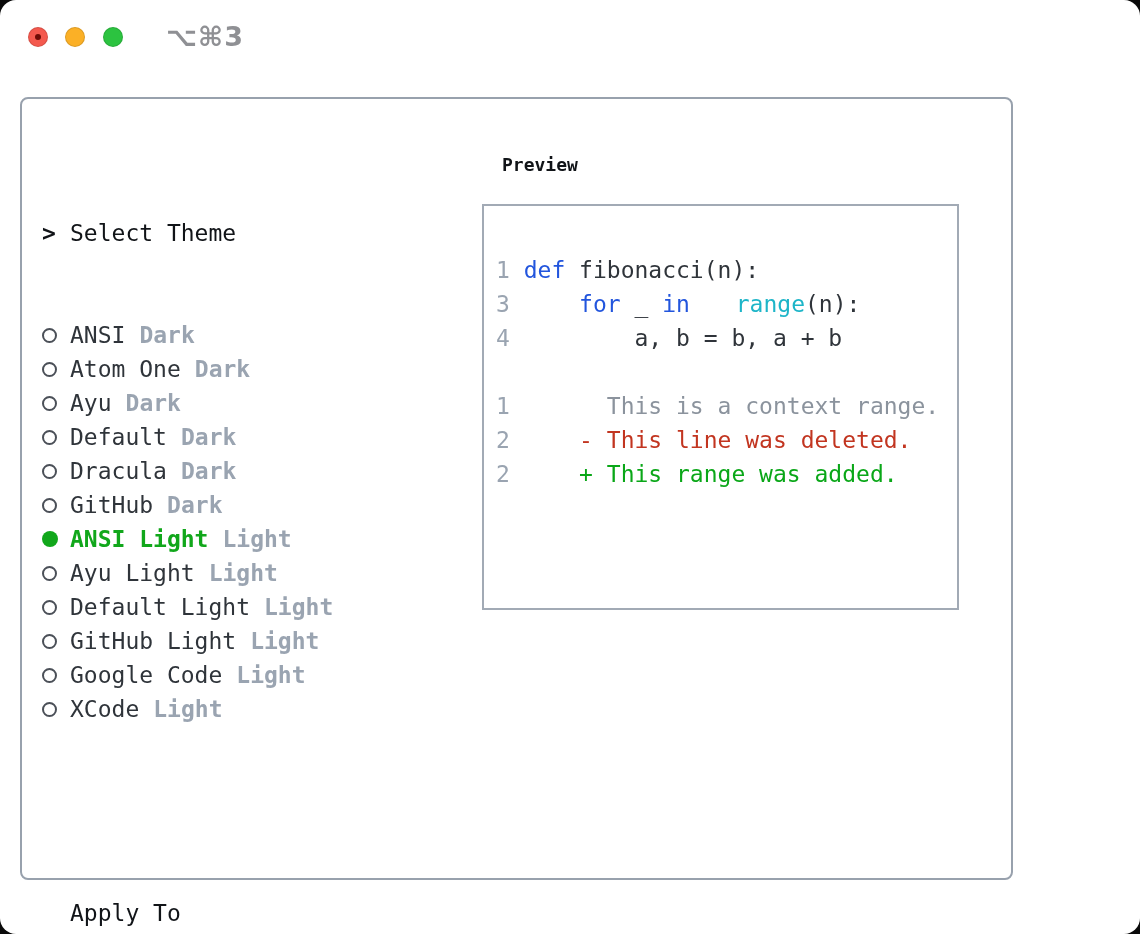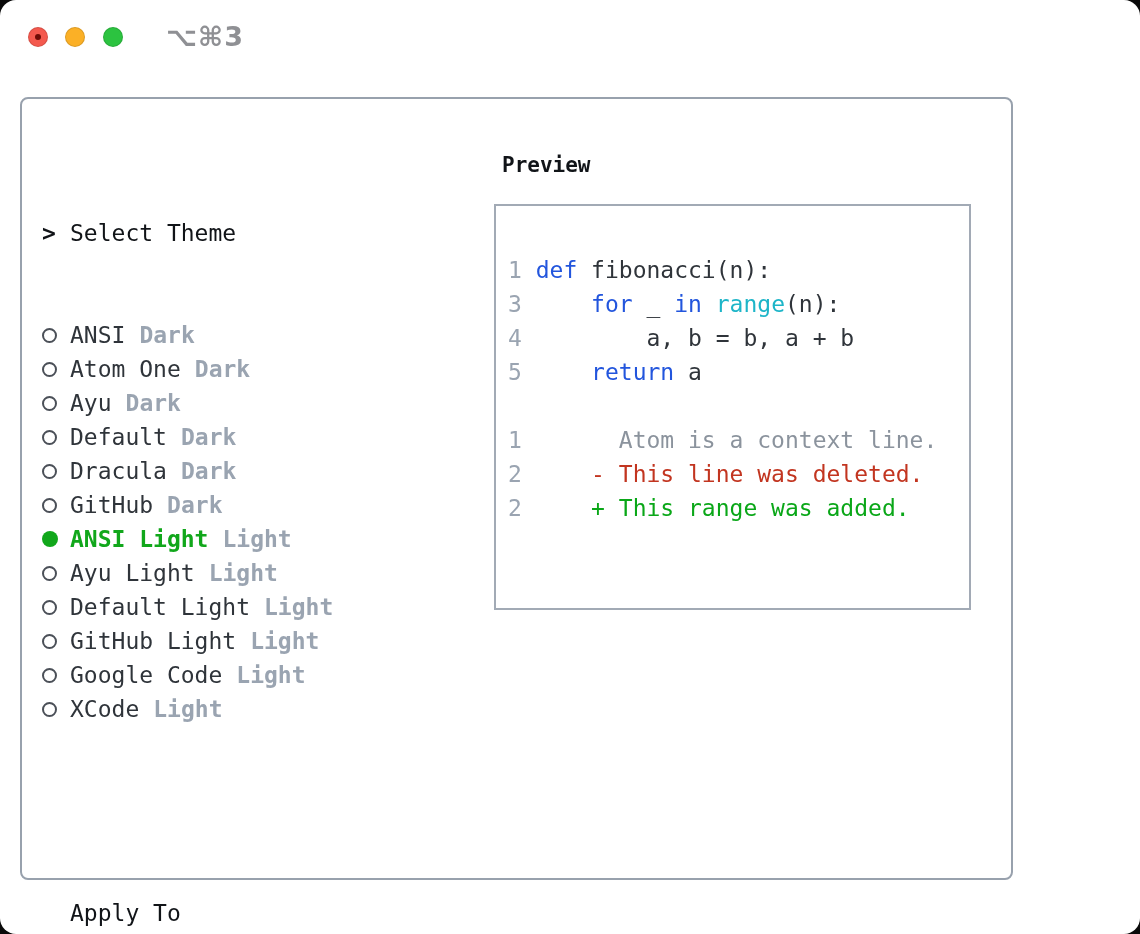--- a/index.html
+++ b/index.html
@@ -102,44 +102,44 @@
   .t-name { color: var(--fg); text-align: center; }
   .t-name.sel { color: var(--accent); font-weight: bold; }
   .t-variant { color: var(--muted); margin-left: 14px; font-weight: bold; }
   .apply-title { color: var(--title); text-align: right; }
   
   .preview-title {
     position: absolute;
     left: 480px; top: 49px;
     height: 34px;
     line-height: 34px;
-    font-size: 21px;
+    font-size: 18px;
     font-weight: bold;
     color: var(--title);
   }
   .preview-box {
     position: absolute;
-    left: 472px; top: 105px;
+    left: 460px; top: 105px;
     width: 477px; height: 406px;
     border: 2px solid var(--box-border);
     box-sizing: border-box;
     background: #ffffff;
     padding: 47px 0 0 12px;
     overflow: hidden;
   }
   .code-line {
     height: 34px;
     line-height: 34px;
     font-size: 23px;
     white-space: pre;
   }
   .lnum { color: var(--muted); }
   .seg-fg      { color: var(--fg); }
   .seg-keyword { color: var(--keyword); }
-  .seg-builtin { color: var(--builtin); }
+  .seg-builtin { color: var(--builtin); margin-left: 32px; }
   .seg-number  { color: var(--num); }
   .seg-context { color: var(--ctx); }
   .seg-deleted { color: var(--del); text-align: center; }
   .seg-added   { color: var(--add); }
 </style>
 </head>
 <body>
 
 <div class="screen" style="--accent: #11a71b; --keyword: #2255dd; --builtin: #1db5c8; --num: #11a71b; --del: #c23520; --add: #0aa718; --ctx: #8b939d; --muted: #9aa4b1; --fg: #2f343a; --title: #111418; --panel-border: #98a1ad; --box-border: #a2aab5;">
 
@@ -166,22 +166,21 @@
       
     </div>
 
     <div class="preview-title">Preview</div>
 
     <div class="preview-box">
       <div id="code-lines">
           <div class="code-line"><span class="lnum">1 </span><span class="seg-keyword">def</span><span class="seg-fg"> fibonacci(n):</span></div>
           <div class="code-line"><span class="lnum">3 </span><span class="seg-fg">    </span><span class="seg-keyword">for</span><span class="seg-fg"> _ </span><span class="seg-keyword">in</span><span class="seg-fg"> </span><span class="seg-builtin">range</span><span class="seg-fg">(n):</span></div>
           <div class="code-line"><span class="lnum">4 </span><span class="seg-fg">        a, b = b, a + b</span></div>
-          <div class="code-line"><span class="lnum">5 </span><span class="seg-fg">    </span><span class="seg-keyword">return</span><span class="seg-fg"> a</span></div>
           <div class="code-line"><span class="lnum">  </span></div>
-          <div class="code-line"><span class="lnum">1 </span><span class="seg-context">      Atom is a context line.</span></div>
+          <div class="code-line"><span class="lnum">1 </span><span class="seg-context">      This is a context range.</span></div>
           <div class="code-line"><span class="lnum">2 </span><span class="seg-deleted">    - This line was deleted.</span></div>
           <div class="code-line"><span class="lnum">2 </span><span class="seg-added">    + This range was added.</span></div>
         </div>
     </div>
 
   </div>
 </div>
 
 </body></html>

